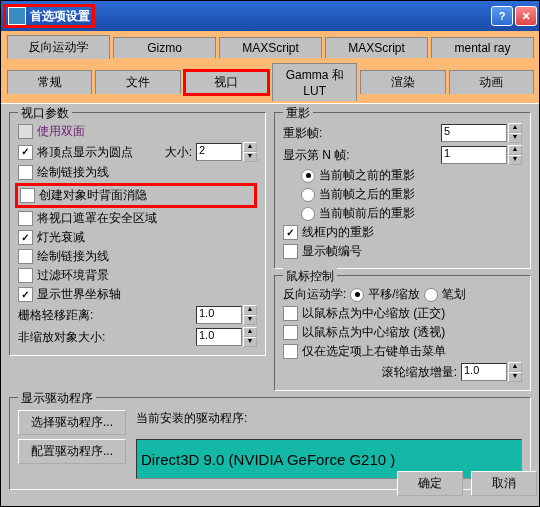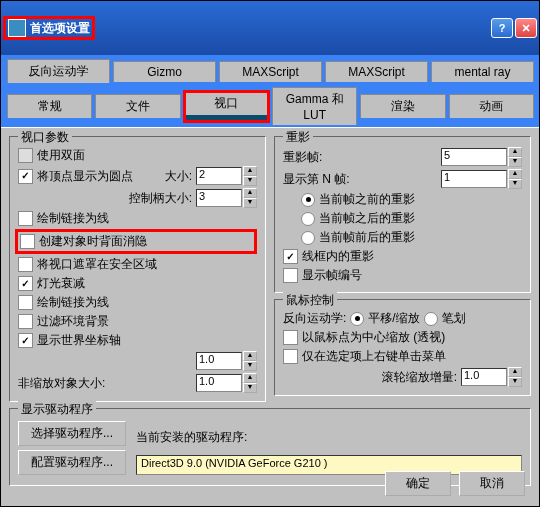--- a/index.html
+++ b/index.html
@@ -1,50 +1,50 @@
 <!DOCTYPE html>
 <html><head>
 <meta charset="utf-8">
 <style>
 body{margin:0;font-family:"Microsoft YaHei","SimSun",sans-serif;font-size:12px;background:#fff}
 .window{width:540px;height:507px;background:#c0c0c0;border:1px solid #000;box-sizing:border-box;position:relative}
-.titlebar{height:22px;background:linear-gradient(to bottom,#2a6bd4,#1a4ba8);display:flex;align-items:center;color:#fff;font-weight:bold;padding:16px 2px}
+.titlebar{height:22px;background:linear-gradient(to bottom,#2a6bd4,#1a4ba8);display:flex;align-items:center;color:#fff;font-weight:bold;padding:4px 2px}
 .titlebar .icon{width:16px;height:16px;background:#3a8dc0;border:1px solid #fff;margin-right:4px}
 .titlebar .title{flex:1}
 .title-wrap{display:flex;align-items:center;border:3px solid red;padding:0 2px;height:18px}
 .title-btns{display:flex;gap:2px}
 .tbtn{width:20px;height:18px;background:linear-gradient(to bottom,#f88,#d44);border:1px solid #fff;border-radius:3px;display:flex;align-items:center;justify-content:center;color:#fff;font-weight:bold;font-size:11px}
 .tbtn.help{background:linear-gradient(to bottom,#5a9de8,#2a6bd4)}
-.tabs{display:flex;flex-wrap:wrap;padding:2px 6px 0 6px;background:#3b82f6}
+.tabs{display:flex;flex-wrap:wrap;padding:2px 6px 0 6px;background:#fdba74}
 .tabs .row{display:flex;width:100%}
 .tab{flex:1;text-align:center;padding:3px 0;background:#c0c0c0;border:1px solid #888;border-bottom:none;margin-right:-1px;font-size:12px;cursor:pointer}
-.tab.active{background:#c0c0c0;border-bottom:7px solid #0c4a6e;position:relative;z-index:2}
+.tab.active{background:#c0c0c0;border-bottom:1px solid #0c4a6e;position:relative;z-index:2}
 .tab.hl{outline:3px solid red;outline-offset:-2px}
 .body{padding:8px;background:#c0c0c0;border-top:1px solid #fff}
 .cols{display:flex;gap:8px}
 .col{flex:1}
 .group{border:1px solid #888;border-top-color:#666;border-left-color:#666;border-right-color:#fff;border-bottom-color:#fff;padding:8px 8px 6px 8px;margin-bottom:6px;position:relative}
 .group::before{content:attr(data-title);position:absolute;top:-8px;left:8px;background:#c0c0c0;padding:0 3px;font-size:12px}
 .row{display:flex;align-items:center;margin:2px 0;gap:4px}
 .cb{width:13px;height:13px;border:1px solid #888;background:#fff;display:inline-flex;align-items:center;justify-content:center;flex-shrink:0}
 .cb.checked::after{content:"✓";font-size:10px;line-height:1;color:#000;font-weight:bold}
 .cb.disabled{background:#ddd}
 .rb{width:12px;height:12px;border:1px solid #888;border-radius:50%;background:#fff;display:inline-flex;align-items:center;justify-content:center;flex-shrink:0}
 .rb.checked::after{content:"";width:5px;height:5px;background:#000;border-radius:50%}
 label{cursor:default}
-label.disabled{color:#000000}
+label.disabled{color:#701a75}
 .hl-row{border:3px solid red;padding:1px 2px;margin-left:-3px}
 .spinner{display:flex;align-items:center}
 .spinner .val{width:40px;height:16px;background:#fff;border:1px inset #888;padding:0 2px;font-size:11px;text-align:left}
 .spinner .arrows{display:flex;flex-direction:column;margin-left:1px}
 .spinner .ar{width:12px;height:8px;background:#c0c0c0;border:1px outset #fff;font-size:7px;line-height:6px;text-align:center}
-.field{background:#fef9c3;border:1px inset #888;padding:1px 4px;height:16px;font-size:11px}
+.field{background:#14b8a6;border:1px inset #888;padding:11px 4px;height:16px;font-size:15px}
 .btn{background:#c0c0c0;border:1px outset #fff;padding:3px 12px;cursor:pointer;font-size:12px}
-.footer{position:absolute;bottom:10px;right:14px;display:flex;gap:8px}
-.driver-row{display:flex;align-items:flex-end;gap:10px;margin:4px 0}
+.footer{position:absolute;bottom:10px;right:2px;display:flex;gap:8px}
+.driver-row{display:flex;align-items:flex-start;gap:10px;margin:4px 0}
 .driver-field{flex:1}
 .spacer{flex:1}
 </style>
 </head>
 <body>
 
 <div class="window">
   <div class="titlebar">
     <span class="title-wrap">
       <span class="icon"></span>
@@ -90,31 +90,20 @@
               <label>大小:</label>
             <div class="spinner">
                 <div class="val">2</div>
                 <div class="arrows">
                   <div class="ar">▲</div>
                   <div class="ar">▼</div>
                 </div>
               </div>
             </div>
           <div class="row">
-              <span class="spacer"></span>
-              <label>控制柄大小:</label>
-            <div class="spinner">
-                <div class="val">3</div>
-                <div class="arrows">
-                  <div class="ar">▲</div>
-                  <div class="ar">▼</div>
-                </div>
-              </div>
-            </div>
-          <div class="row">
               <span class="cb"></span>
               <label>绘制链接为线</label>
             </div>
           <div class="row hl-row">
               <span class="cb"></span>
               <label>创建对象时背面消隐</label>
             </div>
           <div class="row">
               <span class="cb"></span>
               <label>将视口遮罩在安全区域</label>
@@ -129,20 +118,21 @@
             </div>
           <div class="row">
               <span class="cb"></span>
               <label>过滤环境背景</label>
             </div>
           <div class="row">
               <span class="cb checked"></span>
               <label>显示世界坐标轴</label>
             </div>
           <div class="row">
+              <label>栅格轻移距离:</label>
               <span class="spacer"></span>
             <div class="spinner">
                 <div class="val">1.0</div>
                 <div class="arrows">
                   <div class="ar">▲</div>
                   <div class="ar">▼</div>
                 </div>
               </div>
             </div>
           <div class="row">
@@ -208,20 +198,24 @@
         <div class="group" data-title="鼠标控制">
           <div class="row">
               <label>反向运动学:</label>
             <span class="rb checked"></span>
               <label>平移/缩放</label>
             <span class="rb"></span>
               <label>笔划</label>
             </div>
           <div class="row">
               <span class="cb"></span>
+              <label>以鼠标点为中心缩放 (正交)</label>
+            </div>
+          <div class="row">
+              <span class="cb"></span>
               <label>以鼠标点为中心缩放 (透视)</label>
             </div>
           <div class="row">
               <span class="cb"></span>
               <label>仅在选定项上右键单击菜单</label>
             </div>
           <div class="row">
               <span class="spacer"></span>
               <label>滚轮缩放增量:</label>
             <div class="spinner">

